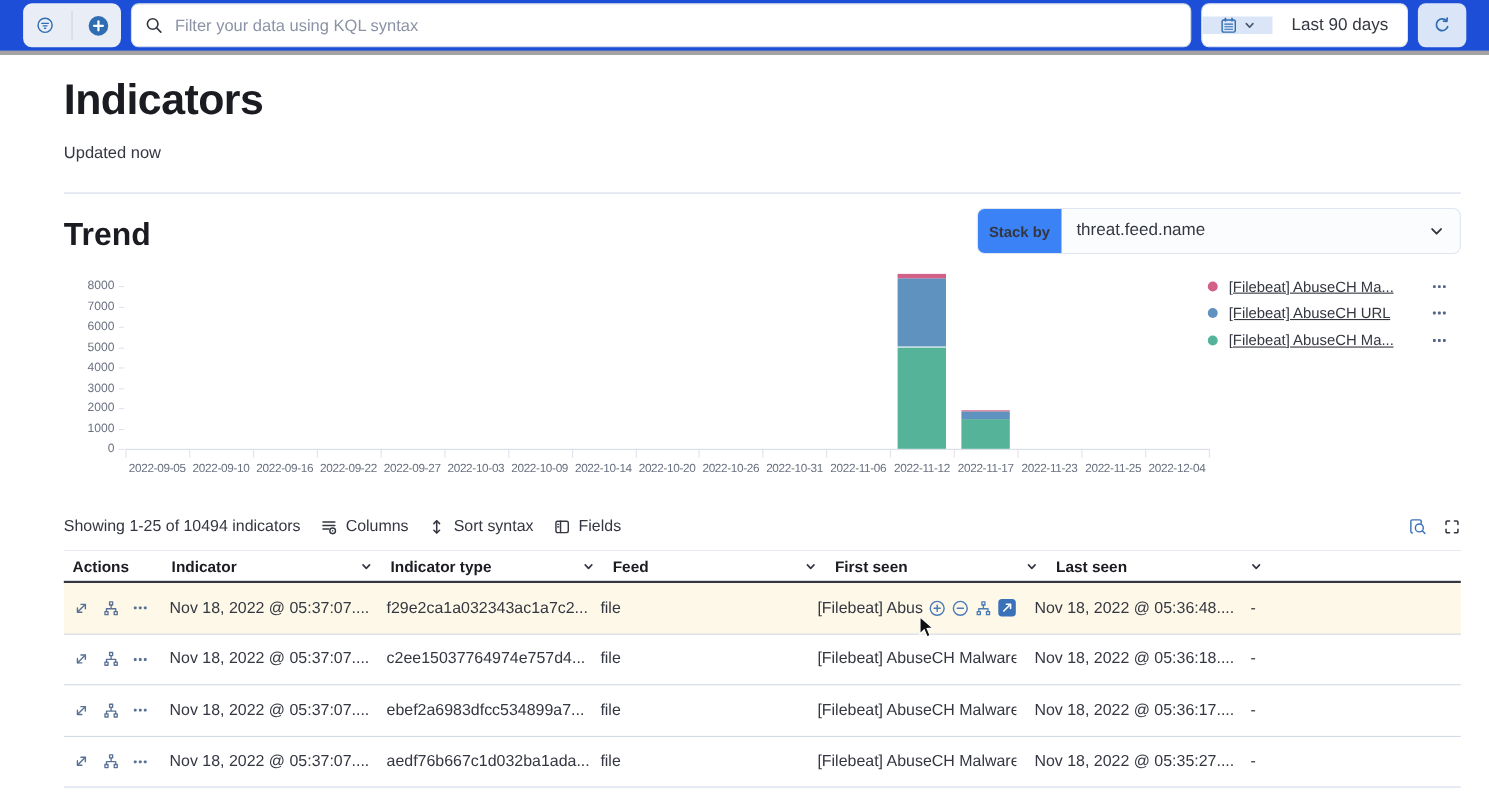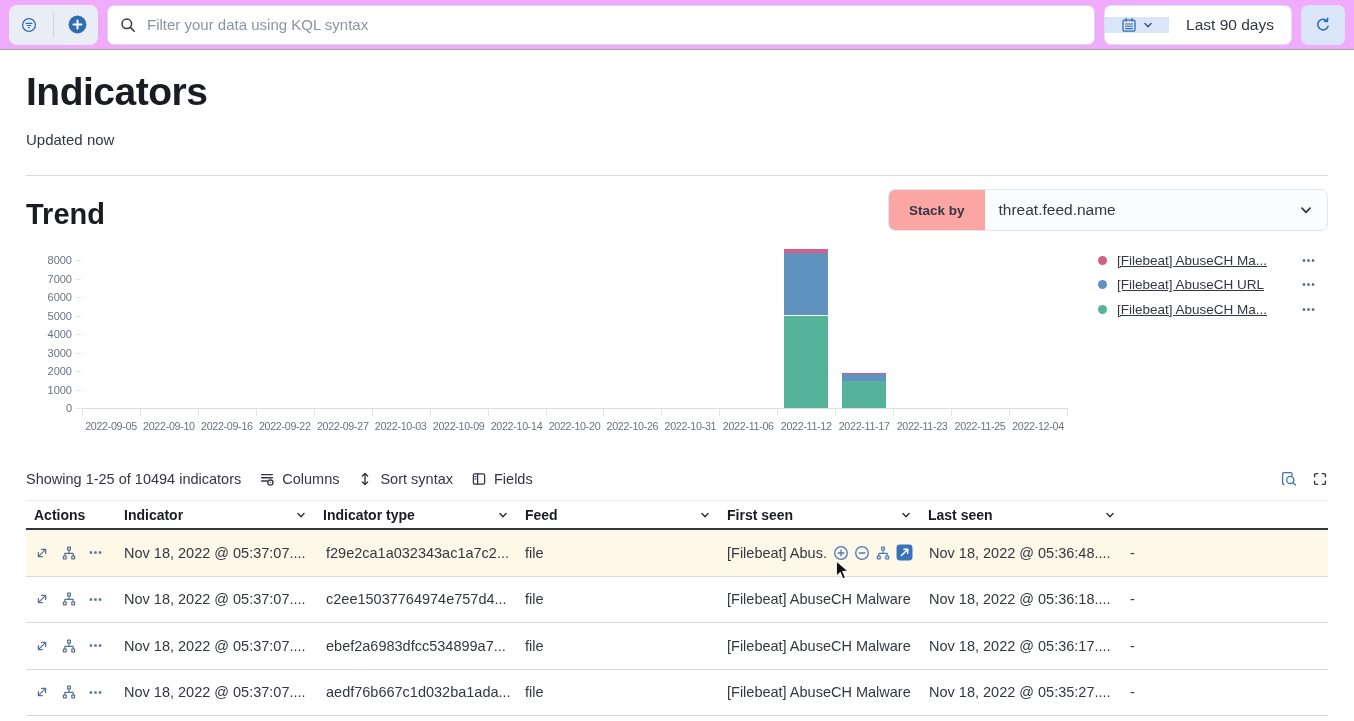--- a/index.html
+++ b/index.html
@@ -4,22 +4,22 @@
 <style>
   * { box-sizing: border-box; }
   html,body { margin:0; padding:0; }
   body {
     width:1354px; height:721px; overflow:hidden; position:relative;
     background:#fff; color:#343741;
     font-family:"Liberation Sans", sans-serif; font-size:14px;
   }
   
   .topbar{
-    height:50px; background:#f0abfc; border-bottom:1px solid #a3a3a3;
-    display:flex; align-items:center; padding:0 9px; gap:9px;
+    height:50px; background:#1d4ed8; border-bottom:4px solid #a3a3a3;
+    display:flex; align-items:center; padding:0 21px; gap:9px;
   }
   .btn-group{
     width:89px; height:40px; background:#e9edf6; border-radius:8px;
     display:flex; align-items:center; justify-content:space-around; flex:0 0 auto;
   }
   .btn-group .vdiv{ width:1px; height:26px; background:#ccd5e4; }
   .icon-btn{ width:34px; height:40px; display:flex; align-items:center; justify-content:center; cursor:pointer; }
   .kql{
     flex:1; height:40px; background:#fff; border:1px solid #d3dae6; border-radius:7px;
     display:flex; align-items:center; padding:0 12px; gap:9px;
@@ -30,32 +30,32 @@
     flex:0 0 auto; height:40px; border-radius:7px; overflow:hidden; display:flex;
     border:1px solid #dbe3f1; background:#fff;align-items:center;
   }
   .dp-left{ width:64px; background:#dae6f7; display:flex; align-items:center; justify-content:center; gap:5px; cursor:pointer;}
   .dp-right{ padding:0 17px; display:flex; align-items:center; font-size:15.5px; color:#343741; cursor:pointer; background:#fff;}
   .refresh-btn{
     flex:0 0 auto; width:44px; height:40px; border-radius:7px; background:#dae6f7;
     display:flex; align-items:center; justify-content:center; cursor:pointer;
   }
   
-  .content{ padding:0 26px; }
+  .content{ padding:0 26px;margin-left:32px; }
   h1{ margin:20px 0 0; font-size:39px; font-weight:700; color:#1a1c21; letter-spacing:-0.5px; }
   .updated{ margin-top:17px; font-size:15px; color:#343741; }
   hr.divider{ margin:27px 0 0; border:none; border-top:1px solid #d3dae6; }
   .trend-row{ display:flex; justify-content:space-between; align-items:flex-end; margin-top:12px; }
   h2{ margin:10px 0 0; font-size:29px; font-weight:700; color:#1a1c21; }
   .stackby{
     width:440px; height:42px; display:flex; border-radius:7px; overflow:hidden;
     border:1px solid #e0e6f0; background:#fbfcfd;
   }
   .stackby .sb-label{
-    background:#fca5a5; display:flex; align-items:center; padding:0 20px;
+    background:#3b82f6; display:flex; align-items:center; padding:0 10px;
     font-size:13.5px; font-weight:700; color:#343741; flex:0 0 auto;
   }
   .stackby .sb-value{ display:flex; align-items:center; flex:1; padding:0 14px; font-size:15.5px; color:#343741; cursor:pointer;}
   .stackby .sb-chev{ display:flex; align-items:center; padding-right:13px; color:#343741;}
   
   .chart-area{ position:relative; margin-top:14px; height:202px; }
   #chart{ position:absolute; left:0; top:0; width:1045px; height:202px; }
   .ylab{ position:absolute; left:0; width:46px; text-align:right; font-size:11px; color:#6a7180; }
   .ytick{ position:absolute; height:1px; width:5px; background:#dfe3ec; }
   .xtick{ position:absolute; width:1px; height:8px; background:#dfe3ec; }

